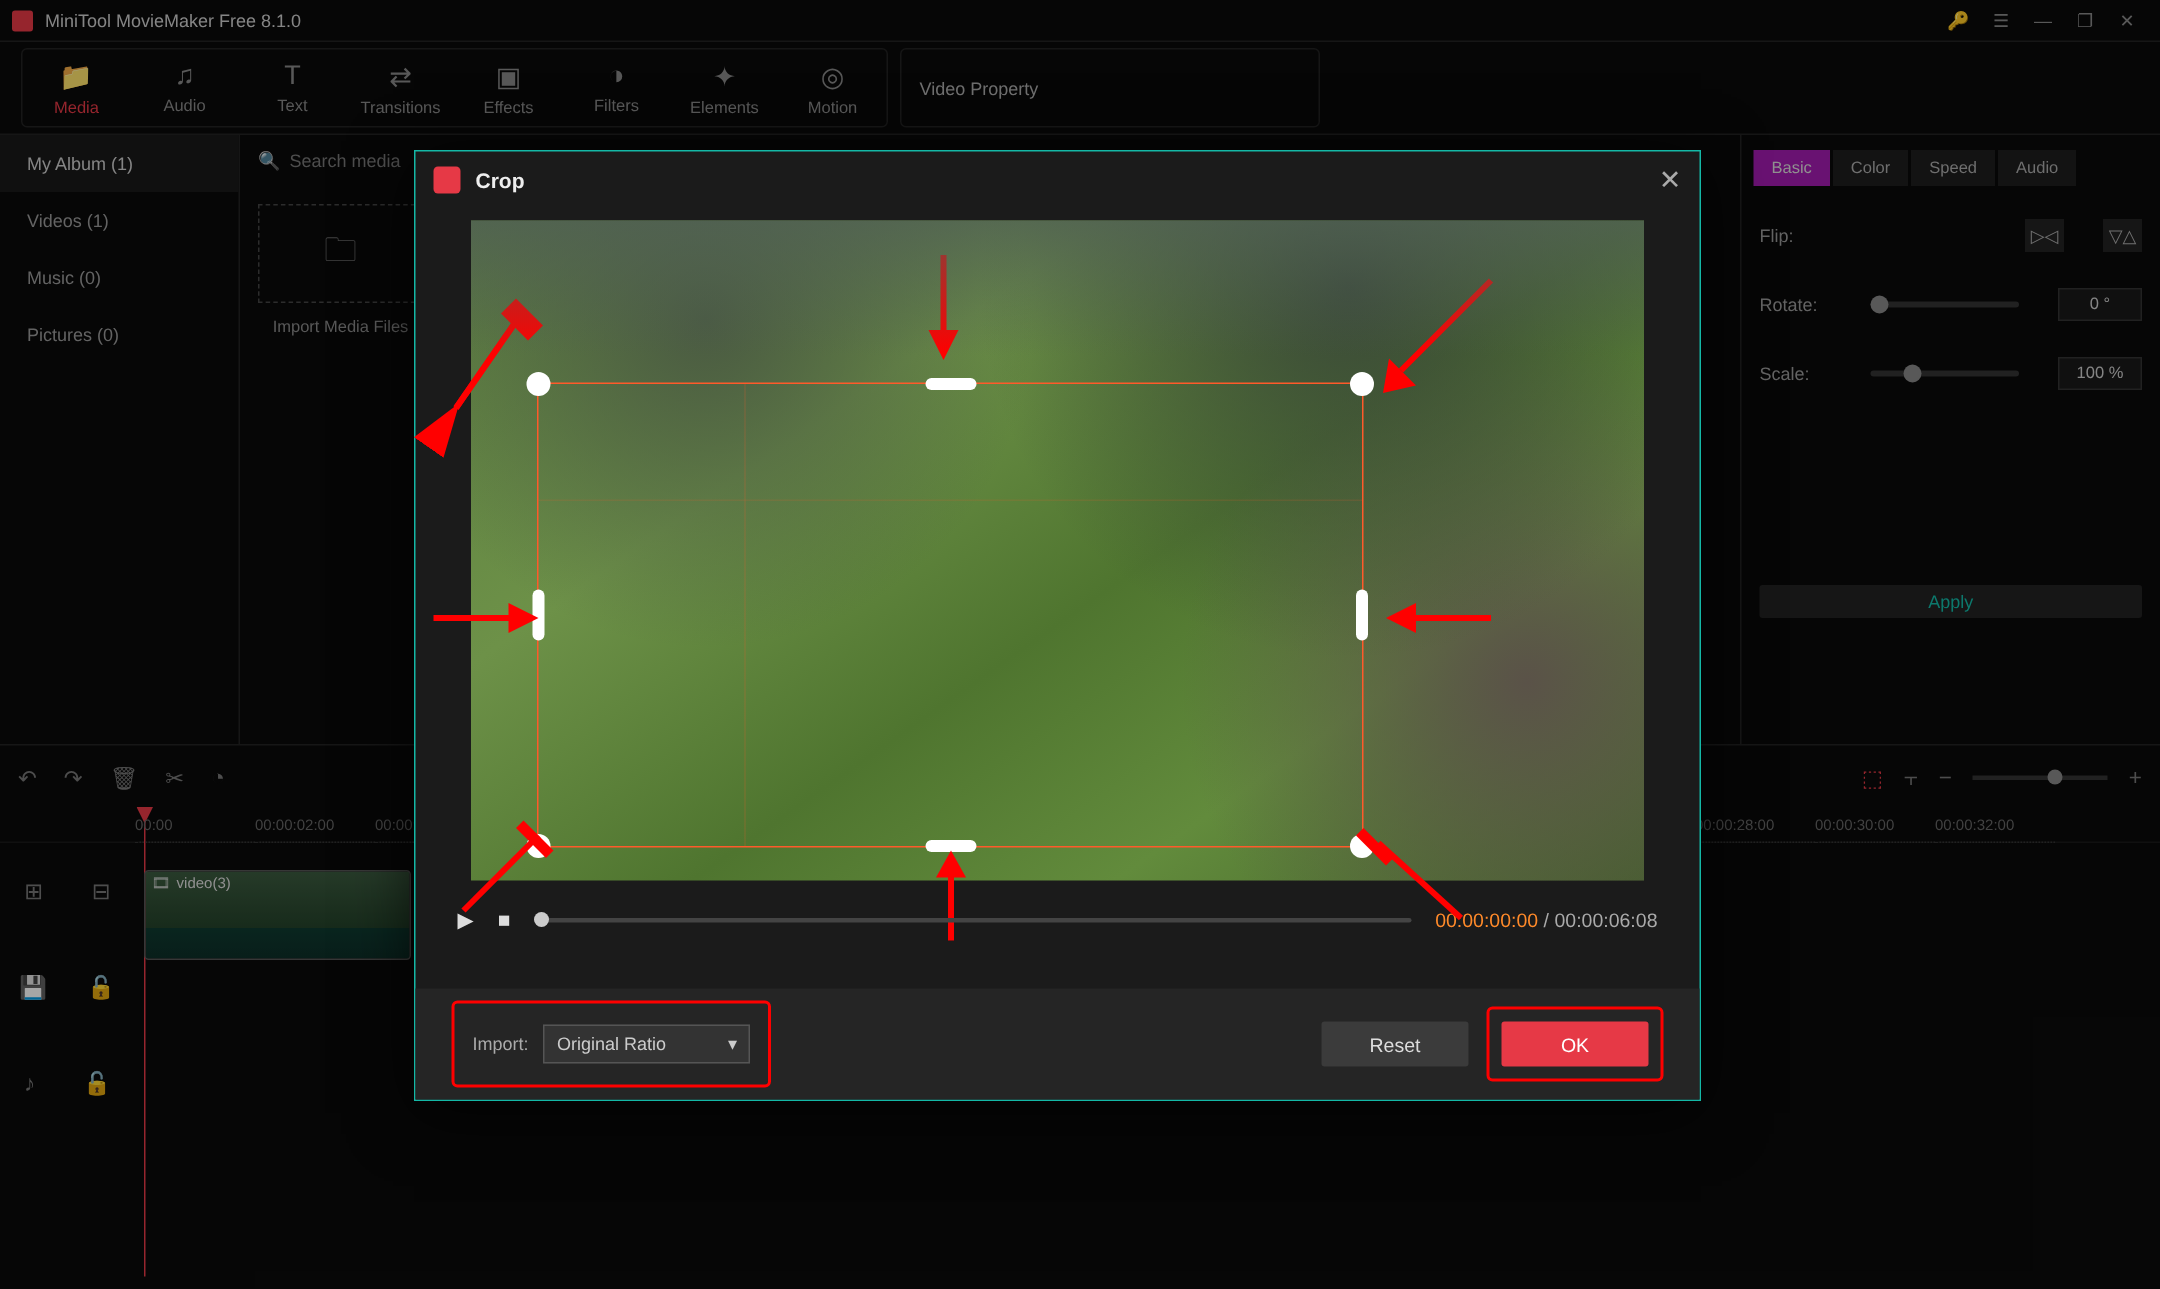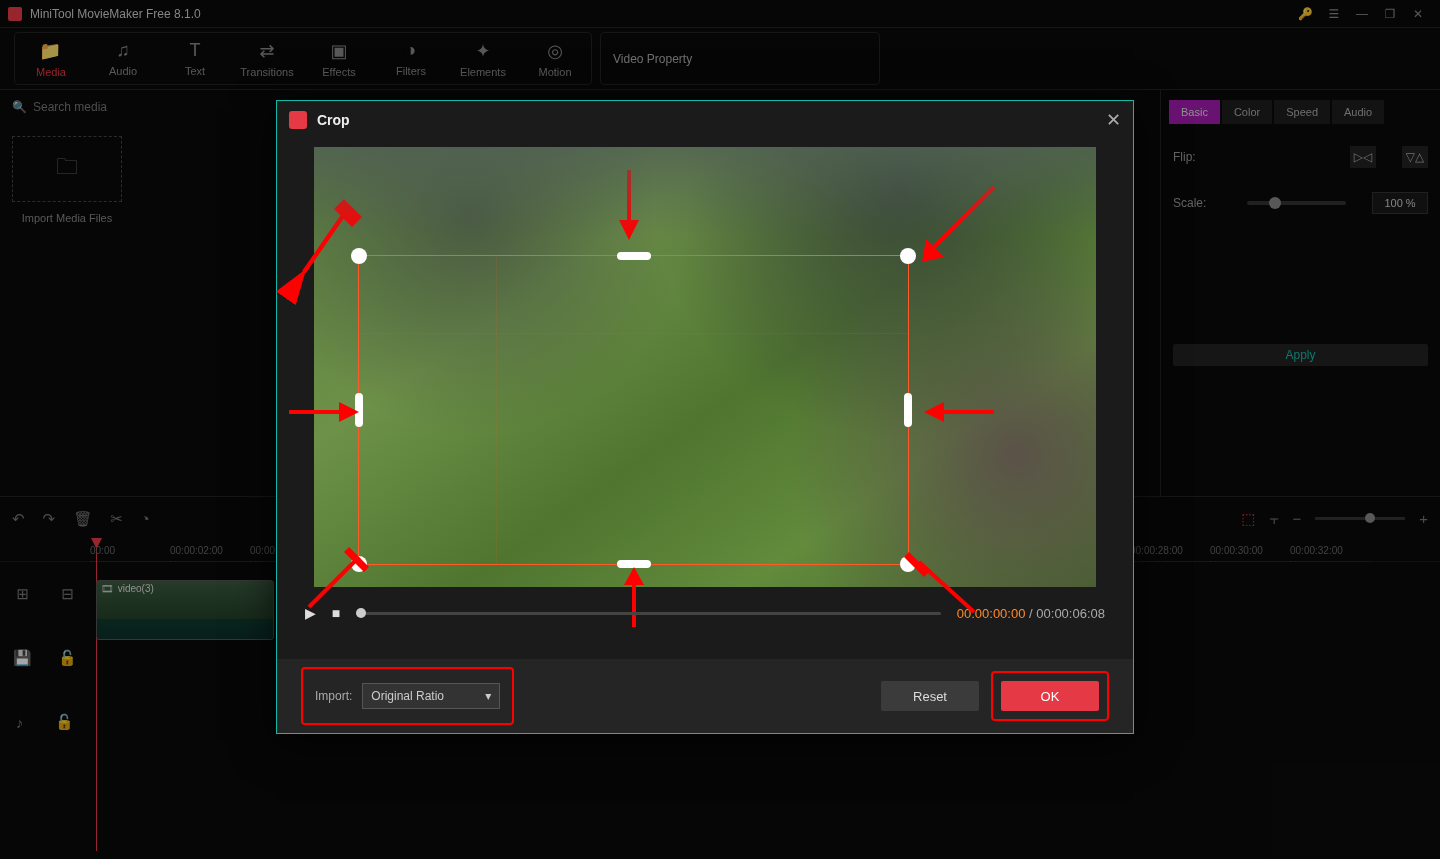--- a/index.html
+++ b/index.html
@@ -389,20 +389,26 @@
       <div class="ico">◎</div>
       <div class="lbl">Motion</div>
     </div>
   </div>
   <div class="prop-section">
     <span>Video Property</span>
   </div>
 </div>
 
 <div class="main">
+  <div class="sidebar">
+    <div class="side-item active">My Album (1)</div>
+    <div class="side-item">Videos (1)</div>
+    <div class="side-item">Music (0)</div>
+    <div class="side-item">Pictures (0)</div>
+  </div>
   <div style="flex:1; display:flex; flex-direction:column;">
     <div class="search-row">
       <span>🔍</span>
       <span>Search media</span>
     </div>
     <div class="media-area">
       <div style="display:flex; flex-direction:column; align-items:center;">
         <div class="import-box">
           <span>🗀</span>
         </div>
@@ -415,20 +421,27 @@
       <div class="prop-tab active">Basic</div>
       <div class="prop-tab">Color</div>
       <div class="prop-tab">Speed</div>
       <div class="prop-tab">Audio</div>
     </div>
     <div class="prop-row">
       <div class="plabel">Flip:</div>
       <div style="flex:1"></div>
       <div class="flip-btn">▷◁</div>
       <div class="flip-btn">▽△</div>
+    </div>
+    <div class="prop-row">
+      <div class="plabel">Rotate:</div>
+      <div class="slider">
+          <div class="thumb" style="left:0"></div>
+        </div>
+      <div class="value-box">0 °</div>
     </div>
     <div class="prop-row">
       <div class="plabel">Scale:</div>
       <div class="slider">
           <div class="thumb" style="left:22%"></div>
         </div>
       <div class="value-box">100 %</div>
     </div>
     <div style="height:100px"></div>
     <div class="apply-btn">Apply</div>

